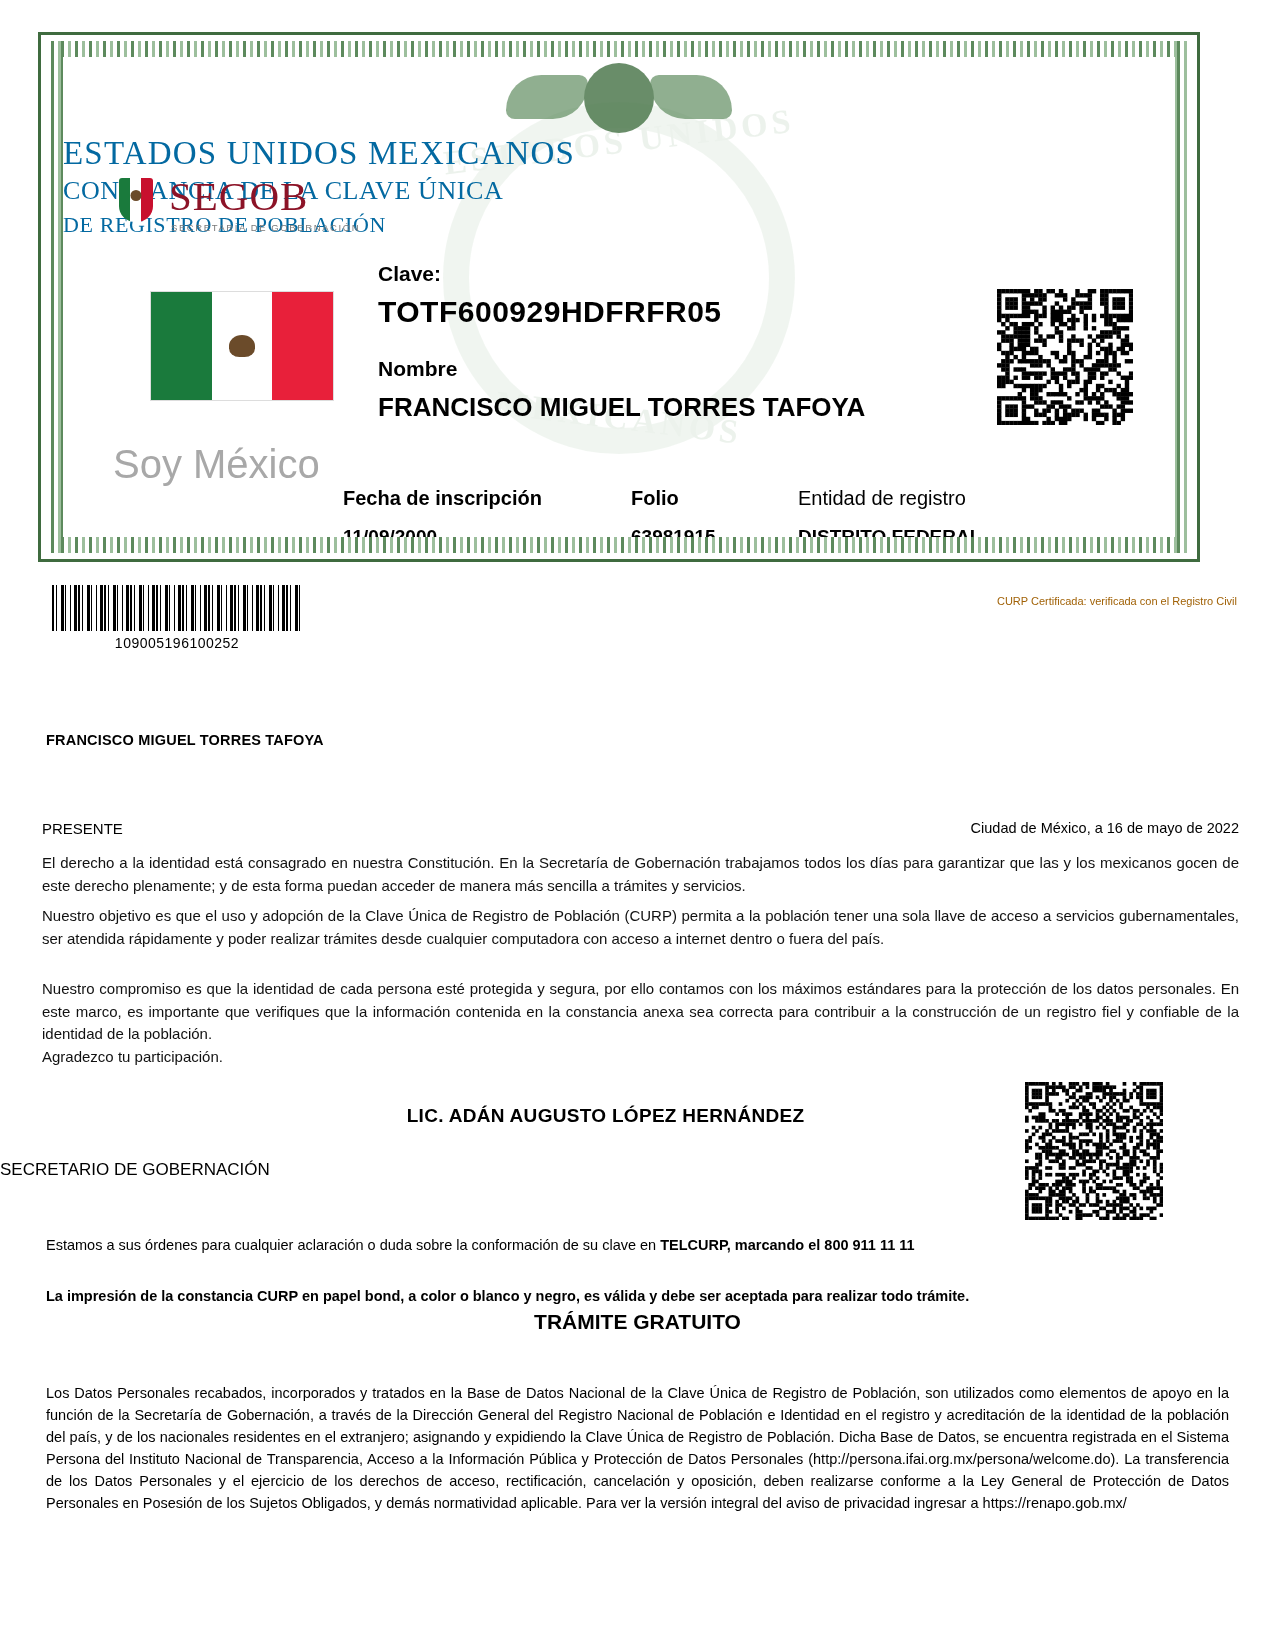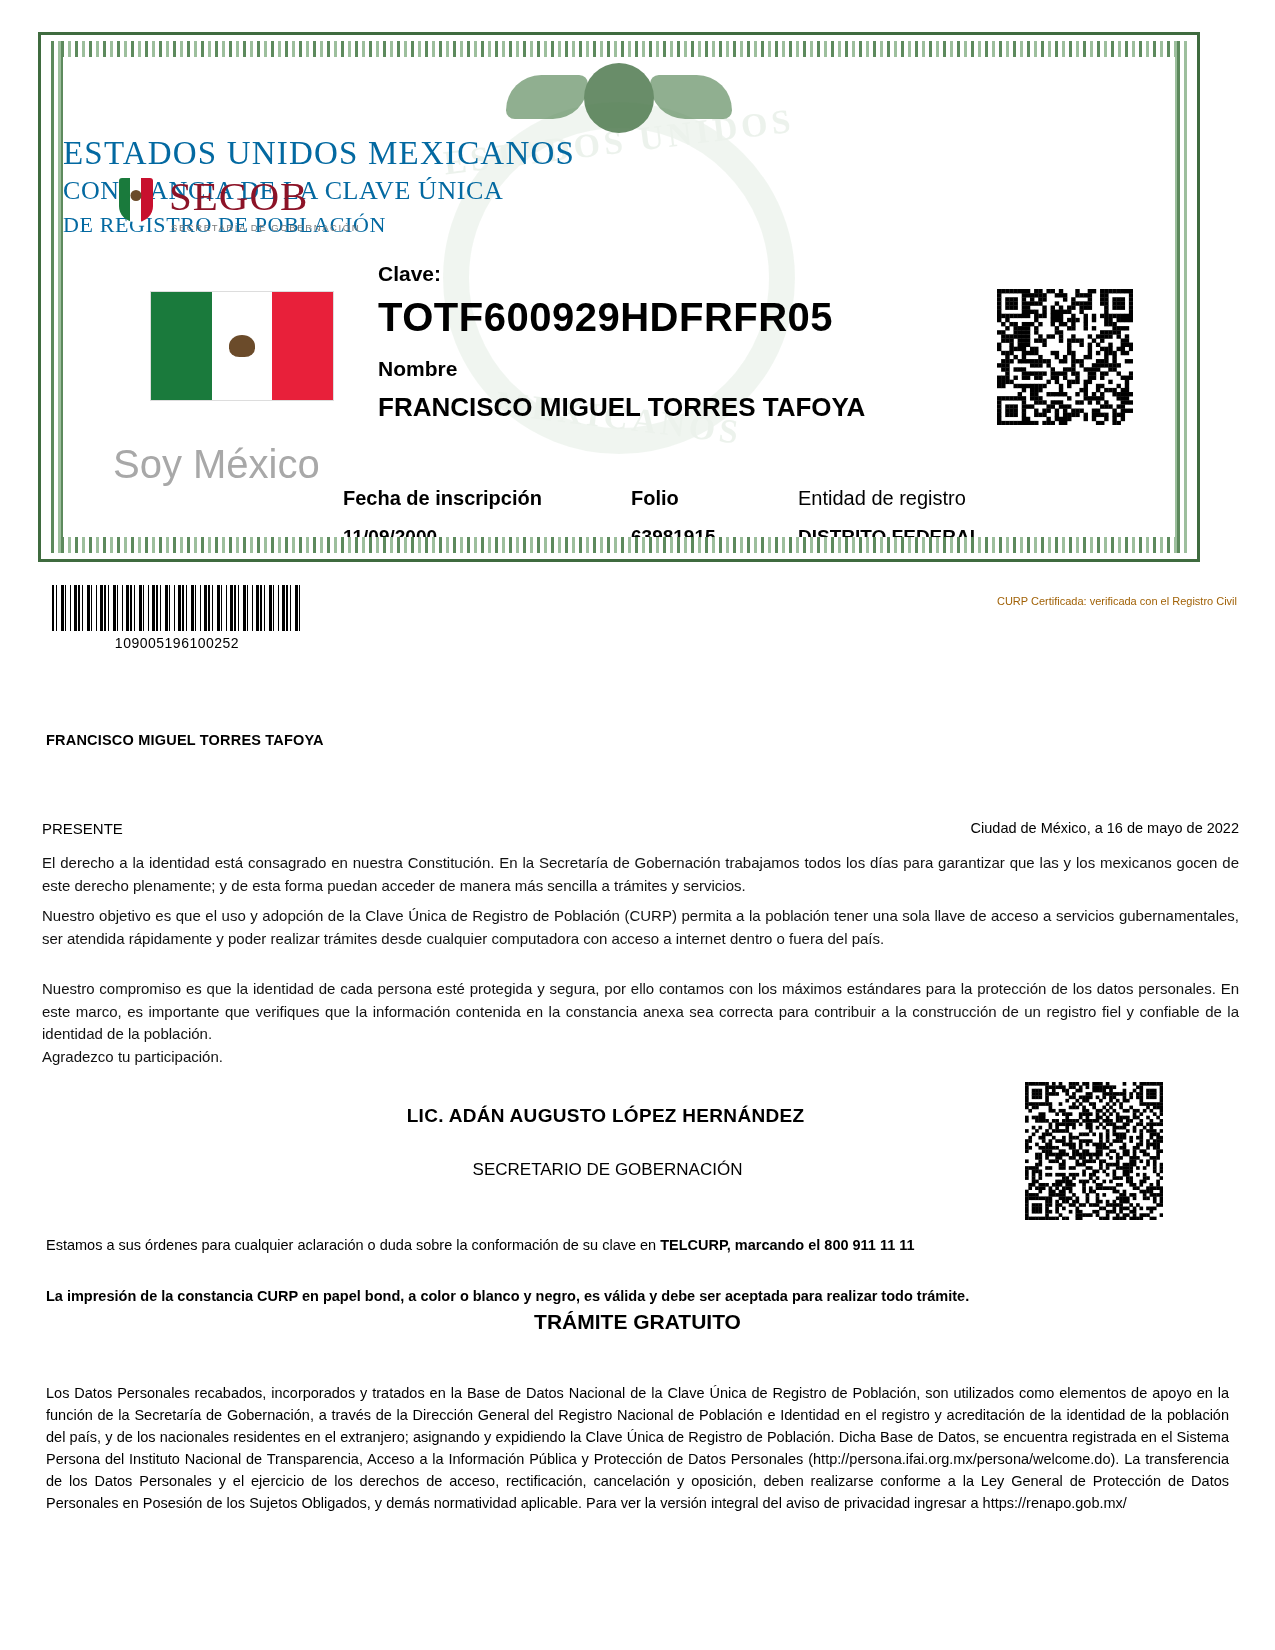--- a/index.html
+++ b/index.html
@@ -237,21 +237,21 @@
     position: absolute;
     left: 315px;
     top: 205px;
     font-size: 21px;
     font-weight: bold;
   }
   .field-clave-value {
     position: absolute;
     left: 315px;
     top: 238px;
-    font-size: 40px;
+    font-size: 30px;
     font-weight: bold;
     letter-spacing: 0.5px;
   }
   .field-nombre-label {
     position: absolute;
     left: 315px;
     top: 300px;
     font-size: 21px;
     font-weight: bold;
   }
@@ -377,21 +377,20 @@
     text-align: center;
     font-size: 19px;
     font-weight: bold;
     letter-spacing: 0.3px;
     padding-right: 64px;
   }
   .signer-title {
     position: absolute;
     left: 0; right: 0;
     top: 1160px;
-    text-align: center;
     font-size: 17px;
     padding-right: 60px;
   }
 
   .telcurp {
     position: absolute;
     left: 46px;
     top: 1237px;
     font-size: 14.5px;
   }

